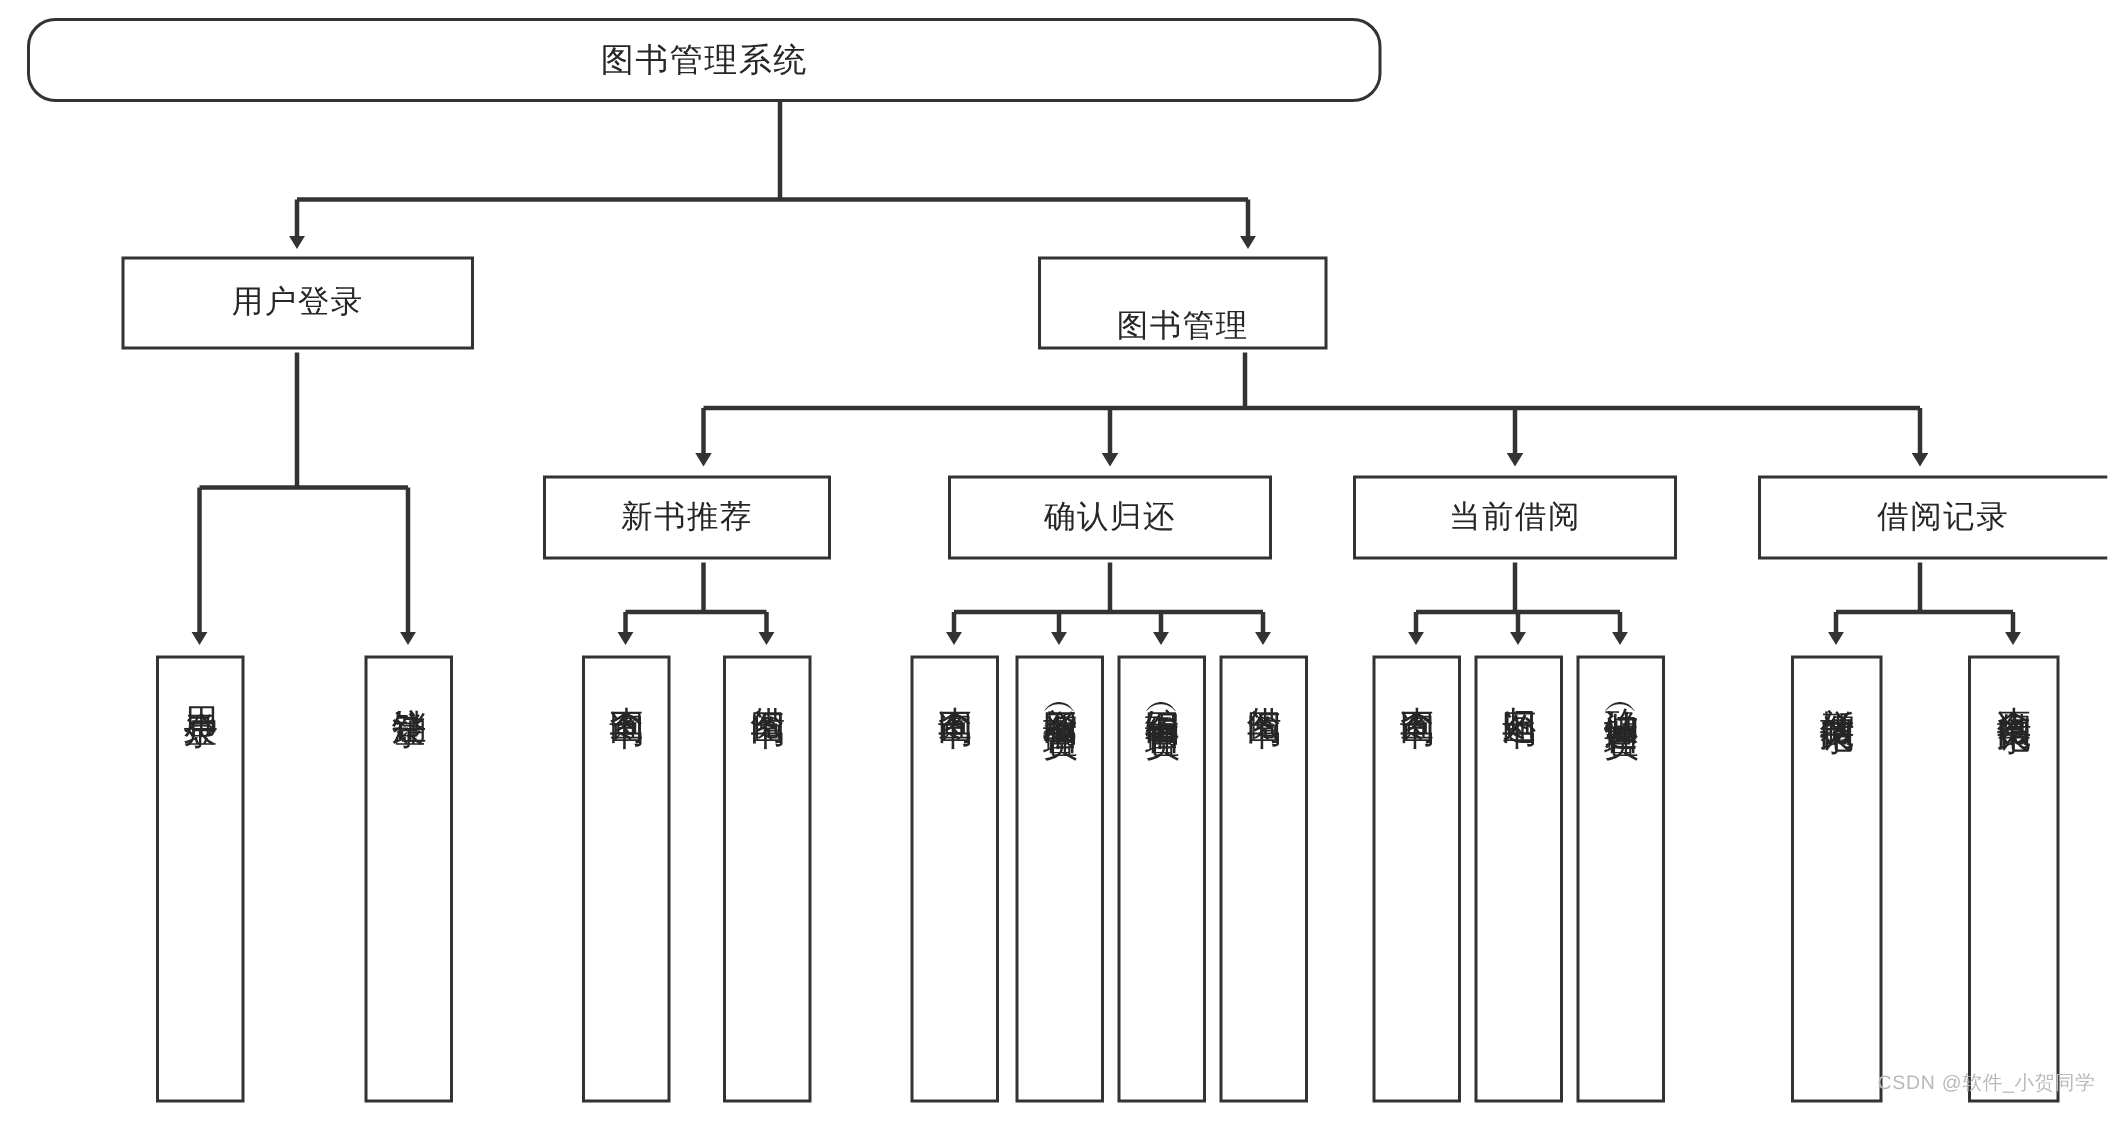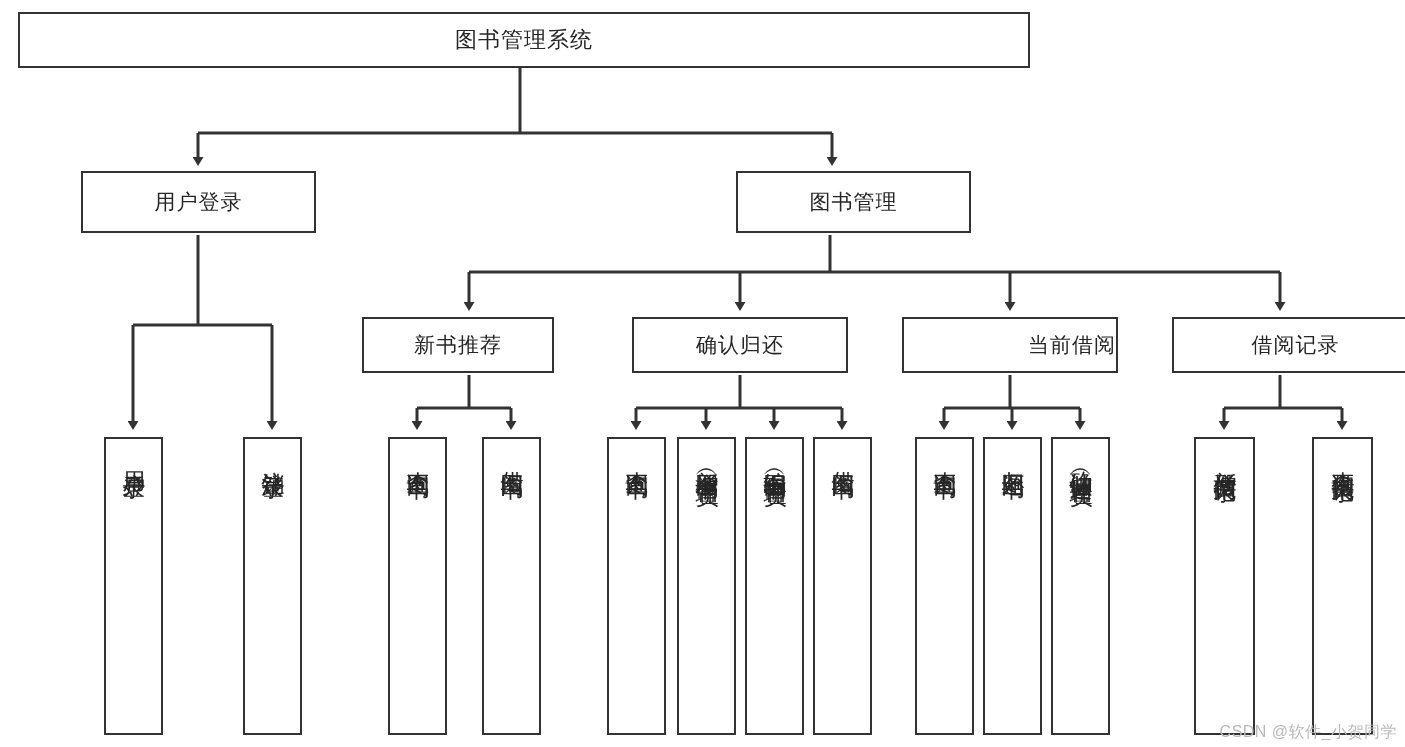--- a/index.html
+++ b/index.html
@@ -60,22 +60,22 @@
     writing-mode: vertical-rl;
     text-orientation: upright;
     font-size: 23px;
     line-height: 1.12;
     letter-spacing: 2px;
     white-space: nowrap;
   }
   .watermark {
     position: absolute;
     right: 8px;
-    bottom: 4px;
-    font-size: 16px;
+    bottom: 16px;
+    font-size: 13px;
     color: #b9b9b9;
     letter-spacing: 0.5px;
     white-space: nowrap;
     user-select: none;
   }
 </style>
 </head>
 <body>
 
 <div id="canvas">
@@ -123,38 +123,38 @@
       <path d="M1012,408 L1012,422" marker-end="url(#arrow)"></path>
       <path d="M1080,408 L1080,422" marker-end="url(#arrow)"></path>
 
       <path d="M1280,375 L1280,408"></path>
       <path d="M1224,408 L1342,408"></path>
       <path d="M1224,408 L1224,422" marker-end="url(#arrow)"></path>
       <path d="M1342,408 L1342,422" marker-end="url(#arrow)"></path>
     </g>
   </svg>
 
-  <div class="node root horiz" style="left:18px; top:12px; width:1012px; height:56px;">
+  <div class="node root horiz" style="left:18px; top:12px; width:903px; height:56px;border-radius:19px;">
     <span class="lbl">图书管理系统</span>
   </div>
 
   <div class="node horiz" style="left:81px; top:171px; width:235px; height:62px;">
     <span class="lbl">用户登录</span>
   </div>
-  <div class="node horiz" style="left:736px; top:171px; width:235px; height:62px;">
+  <div class="node horiz" style="left:692px; top:171px; width:193px; height:62px;align-items:flex-end;">
     <span class="lbl">图书管理</span>
   </div>
 
   <div class="node horiz" style="left:362px; top:317px; width:192px; height:56px;">
     <span class="lbl">新书推荐</span>
   </div>
   <div class="node horiz" style="left:632px; top:317px; width:216px; height:56px;">
     <span class="lbl">确认归还</span>
   </div>
-  <div class="node horiz" style="left:902px; top:317px; width:216px; height:56px;justify-content:flex-end;">
+  <div class="node horiz" style="left:902px; top:317px; width:216px; height:56px;">
     <span class="lbl">当前借阅</span>
   </div>
   <div class="node horiz" style="left:1172px; top:317px; width:247px; height:56px;">
     <span class="lbl">借阅记录</span>
   </div>
 
   <div class="node vert" style="left:104px; top:437px; width:59px; height:298px;">
     <span class="lbl">用户登录</span>
   </div>
   <div class="node vert" style="left:243px; top:437px; width:59px; height:298px;">

